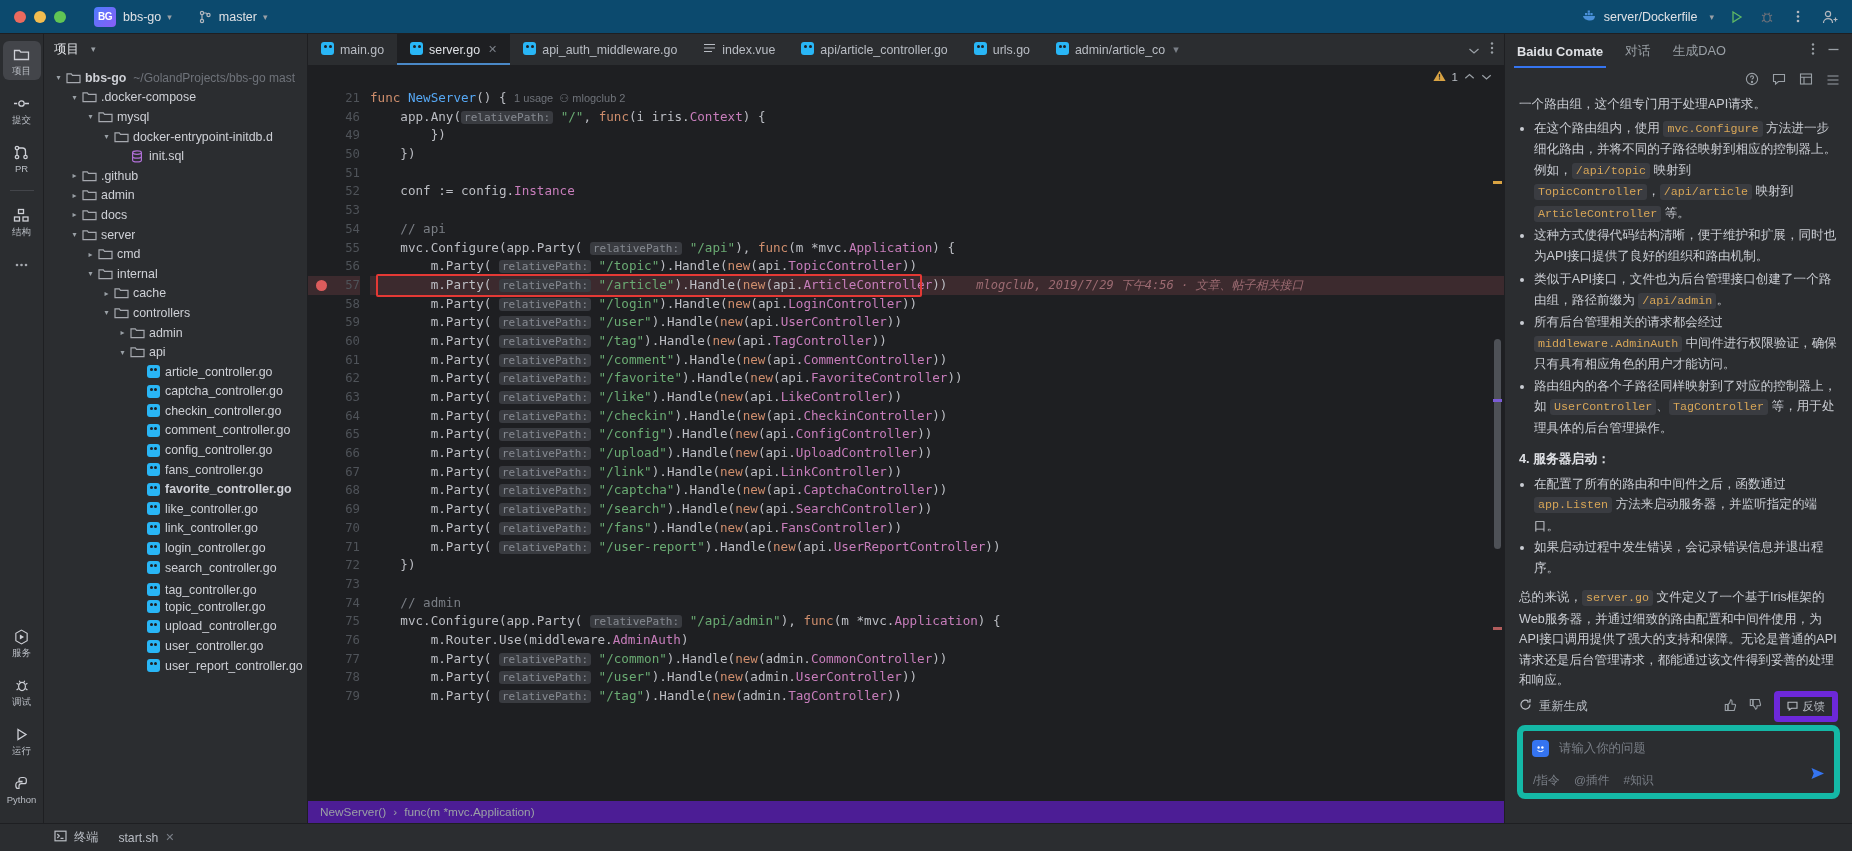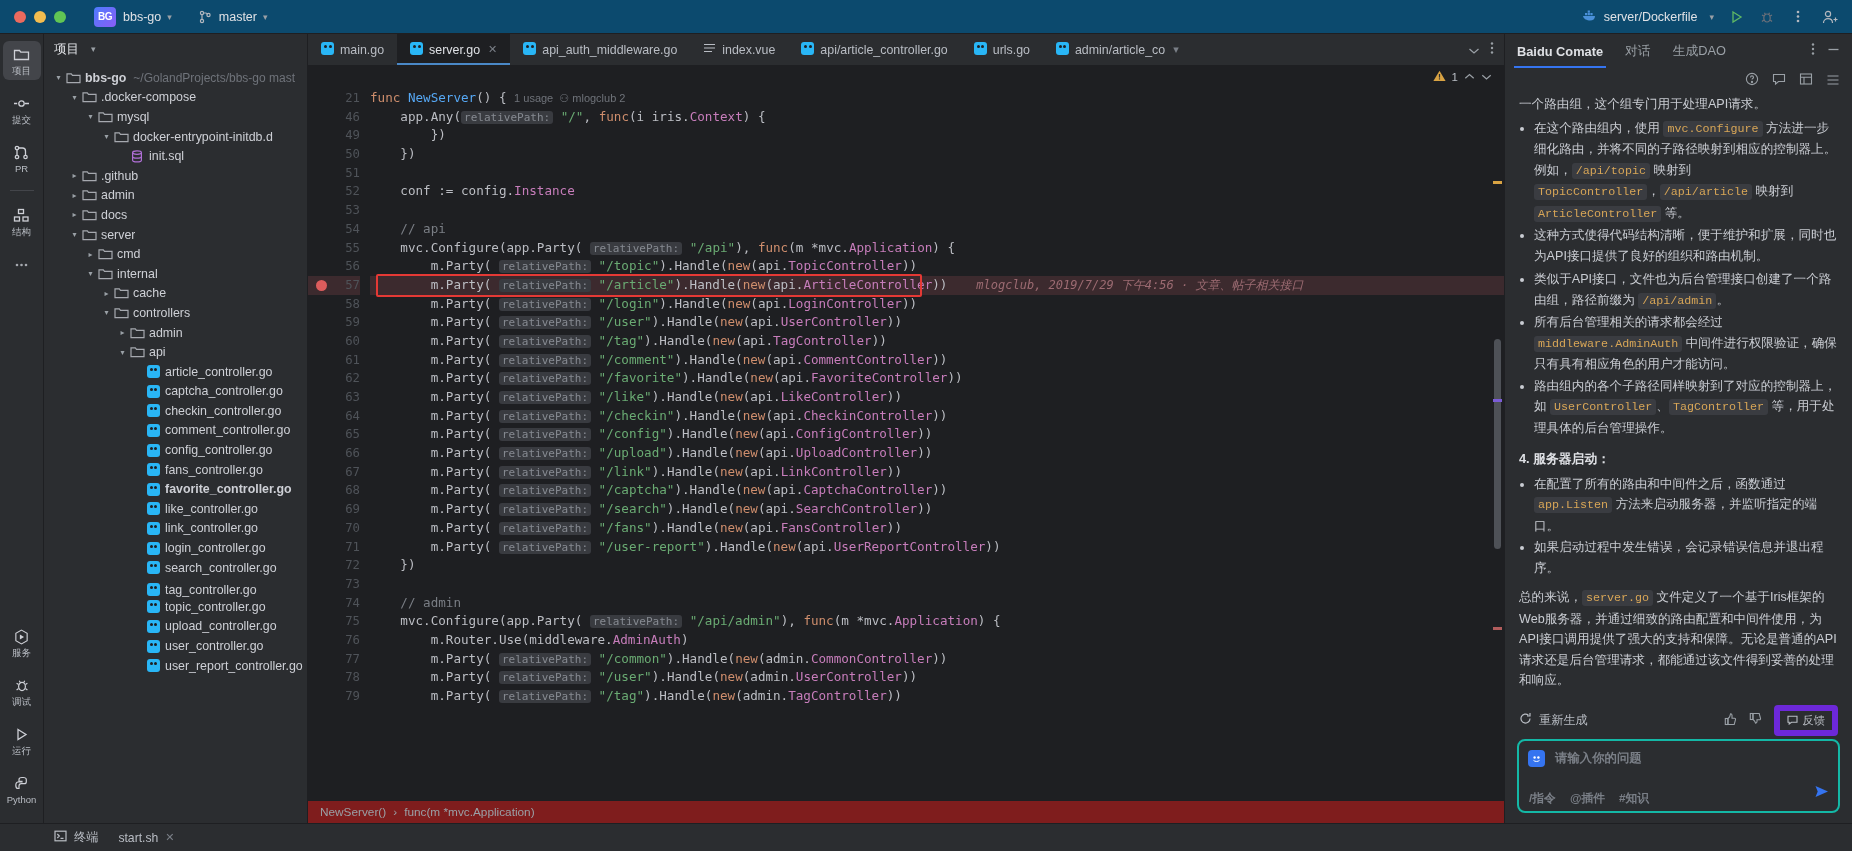--- a/index.html
+++ b/index.html
@@ -88,40 +88,40 @@
   .typ { color: #c77dbb; } .pln { color: #bcbec4; } .cm { color: #7a7e85; }
   .hintchip { background: #393b40; color: #868a91; border-radius: 3px; padding: 0 3px; font-size: 11px; }
   .usage { color: #6f737a; font-size: 11px; font-family: "Liberation Sans", sans-serif; }
   .blame { color: #9c6b72; font-style: italic; font-size: 12px; }
 
   .breakpoint { position: absolute; width: 11px; height: 11px; border-radius: 50%; background: #db5c5c; }
   .redbox { position: absolute; border: 2px solid #e53935; border-radius: 2px; pointer-events: none; }
   .vscroll { position: absolute; right: 3px; width: 7px; border-radius: 4px; background: #4e5157; }
   .scrollmark { position: absolute; right: 2px; width: 9px; height: 3px; }
 
-  .statusline { height: 22px; flex: 0 0 22px; display:flex; align-items:center; padding-left:12px; font-size:11.8px; color:#9aa0a6; background:#7f1d1d; gap:7px; }
+  .statusline { height: 22px; flex: 0 0 22px; display:flex; align-items:center; padding-left:12px; font-size:11.8px; color:#9aa0a6; background:#4c1d95; gap:7px; }
 
   
   .aipanel { width: 348px; flex: 0 0 348px; background: #2b2d30; display: flex; flex-direction: column; border-left: 1px solid #1e1f22; }
   .ai-tabs { height: 34px; flex:0 0 34px; display: flex; align-items: center; padding: 0 12px; gap: 22px; position: relative; }
   .ai-tab { font-size: 12.8px; color: #9aa0a6; height: 34px; display: flex; align-items: center; position: relative; }
   .ai-tab.active { color: #dfe1e5; font-weight: bold; }
   .ai-tab.active::after { content:''; position:absolute; left:-3px; right:-3px; bottom:0; height:2px; background:#3574f0; }
   .ai-tabs-right { margin-left: auto; display:flex; gap:12px; color:#9aa0a6; }
   .ai-toolrow { height: 26px; flex: 0 0 26px; display:flex; align-items:center; justify-content:flex-end; gap: 13px; padding-right: 12px; color:#9aa0a6; }
   .ai-body { flex: 1; overflow: hidden; padding: 0 14px 6px 14px; font-size: 12.6px; line-height: 20.5px; color: #c9ccd2; position: relative; }
   .ai-body ul { margin: 3px 0 3px 0; padding-left: 15px; }
   .ai-body li { margin-bottom: 1px; }
   .ai-body p { margin: 9px 0; }
   .ai-body .num { font-weight: bold; color: #dfe1e5; margin: 11px 0 4px; font-size: 12.8px; }
   .code-inline { background: #3a3c41; color: #d8a657; border-radius: 3px; padding: 1px 4px; font-family: Liberation Mono, monospace; font-size: 11.7px; }
   .ai-actions { height: 34px; flex:0 0 34px; display:flex; align-items:center; padding: 0 14px; gap: 7px; font-size:12.2px; color:#b9bdc4;}
   .ai-actions .right { margin-left:auto; display:flex; gap:11px; align-items:center; }
   .pill { border:6px solid #6d28d9; border-radius: 4px; padding: 2px 7px; font-size: 11.3px; color:#b9bdc4; display:flex; align-items:center; gap:4px;}
-  .ai-input { margin: 2px 12px 10px; border: 2px solid #14b8a6; border-radius: 8px; background: #2b2d30; height: 74px; position: relative; padding: 9px 10px; font-weight: bold; }
+  .ai-input { margin: 2px 12px 24px; border: 6px solid #14b8a6; border-radius: 8px; background: #2b2d30; height: 74px; position: relative; padding: 9px 10px; }
   .ai-input .ph { color: #7a7f87; font-size: 12.4px; margin-left: 26px; }
   .ai-input .chips { position:absolute; bottom: 4px; left: 10px; display: flex; gap: 14px; font-size: 11.8px; color: #7a7f87; }
   .ai-input .sendbtn { position: absolute; right: 9px; bottom: 8px; color: #3574f0; }
   .ai-ava { position:absolute; left: 9px; top: 9px; width: 17px; height: 17px; border-radius: 4px; background:#3574f0; display:flex; align-items:center; justify-content:center; }
 
   
   .bottombar { height: 28px; flex: 0 0 28px; background:#2b2d30; display:flex; align-items:center; border-top:1px solid #1e1f22; font-size:12.2px; color:#b9bdc4; }
   .bb-left { width: 44px; display:flex; justify-content:center; flex-direction:column; align-items:center; color:#b9bdc4;}
   .bb-item { display:flex; align-items:center; gap:7px; padding: 0 10px; }
 

